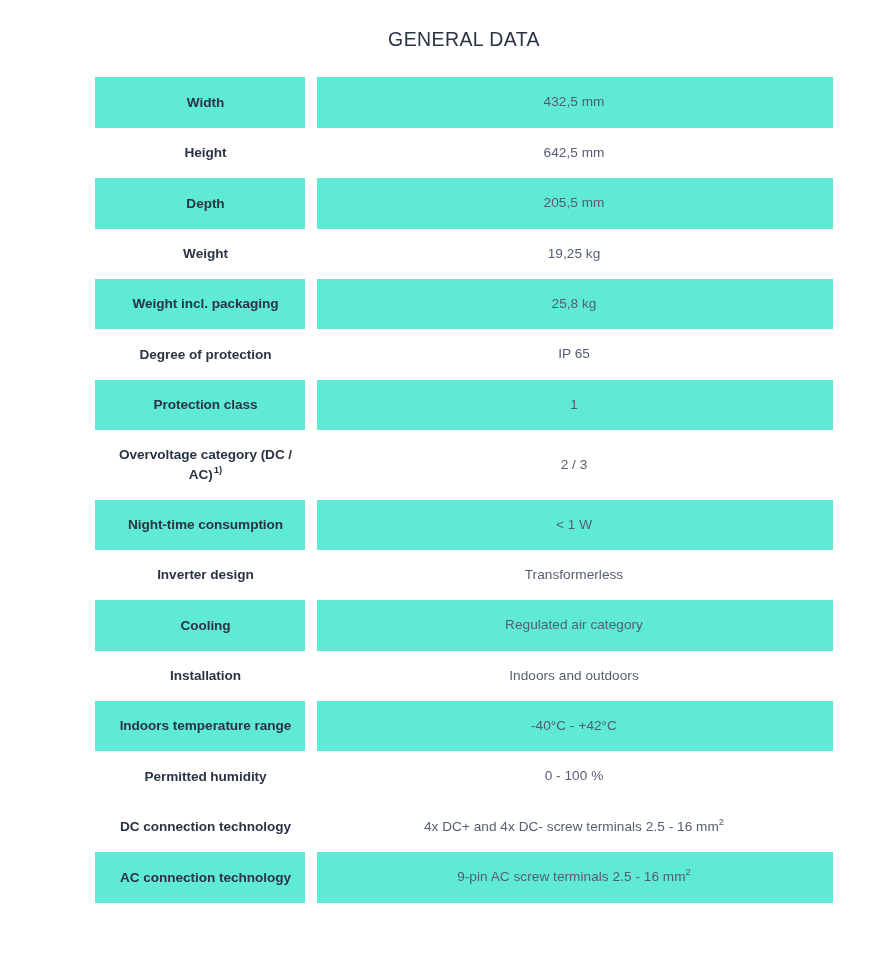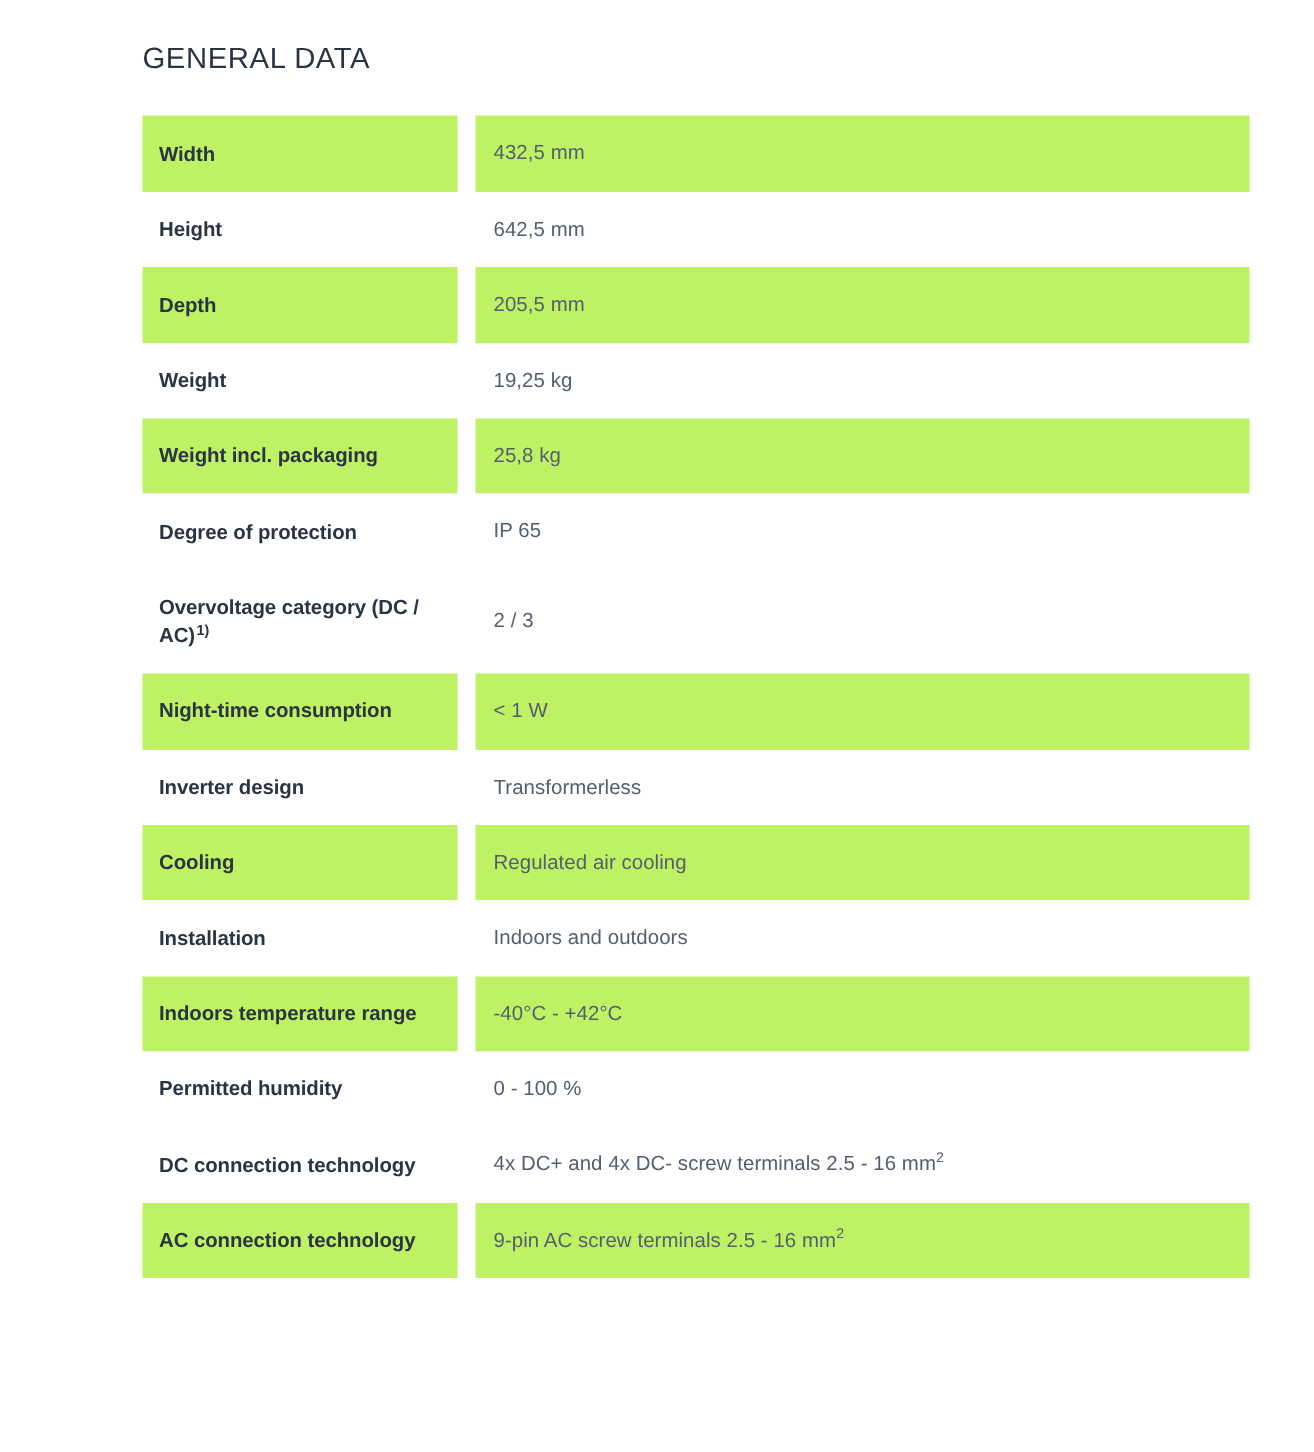--- a/index.html
+++ b/index.html
@@ -15,20 +15,21 @@
     -webkit-font-smoothing: antialiased;
     overflow: hidden;
   }
 
   .page {
     position: relative;
     width: 876px;
     height: 968px;
     background: #ffffff;
     box-sizing: border-box;
+    text-align: center;
   }
 
   .spec-section {
     position: absolute;
     left: 95px;
     top: 28px;
     width: 738px;
   }
 
   .section-title {
@@ -49,21 +50,21 @@
     table-layout: fixed;
     margin-left: -12px;
   }
 
   .spec-table tr td {
     vertical-align: middle;
     background: #ffffff;
   }
 
   .spec-table tr.striped td {
-    background: #bef264;
+    background: #5eead4;
   }
 
   td.cell-label {
     width: 210px;
     padding: 15px 0 15px 11px;
     font-size: 13.6px;
     font-weight: 700;
     color: #2b3443;
     line-height: 1.45;
     letter-spacing: -0.05px;
@@ -123,35 +124,39 @@
             <td class="cell-value"><span>19,25 kg</span></td>
           </tr>
           <tr class="striped">
             <td class="cell-label"><span>Weight incl. packaging</span></td>
             <td class="cell-value"><span>25,8 kg</span></td>
           </tr>
           <tr>
             <td class="cell-label"><span>Degree of protection</span></td>
             <td class="cell-value"><span>IP 65</span></td>
           </tr>
+          <tr class="striped">
+            <td class="cell-label"><span>Protection class</span></td>
+            <td class="cell-value"><span>1</span></td>
+          </tr>
           <tr>
             <td class="cell-label"><span>Overvoltage category (DC / AC)</span><sup class="fn">1)</sup></td>
             <td class="cell-value"><span>2 / 3</span></td>
           </tr>
           <tr class="striped">
             <td class="cell-label"><span>Night-time consumption</span></td>
             <td class="cell-value"><span>&lt; 1 W</span></td>
           </tr>
           <tr>
             <td class="cell-label"><span>Inverter design</span></td>
             <td class="cell-value"><span>Transformerless</span></td>
           </tr>
           <tr class="striped">
             <td class="cell-label"><span>Cooling</span></td>
-            <td class="cell-value"><span>Regulated air cooling</span></td>
+            <td class="cell-value"><span>Regulated air category</span></td>
           </tr>
           <tr>
             <td class="cell-label"><span>Installation</span></td>
             <td class="cell-value"><span>Indoors and outdoors</span></td>
           </tr>
           <tr class="striped">
             <td class="cell-label"><span>Indoors temperature range</span></td>
             <td class="cell-value"><span>-40°C - +42°C</span></td>
           </tr>
           <tr>

